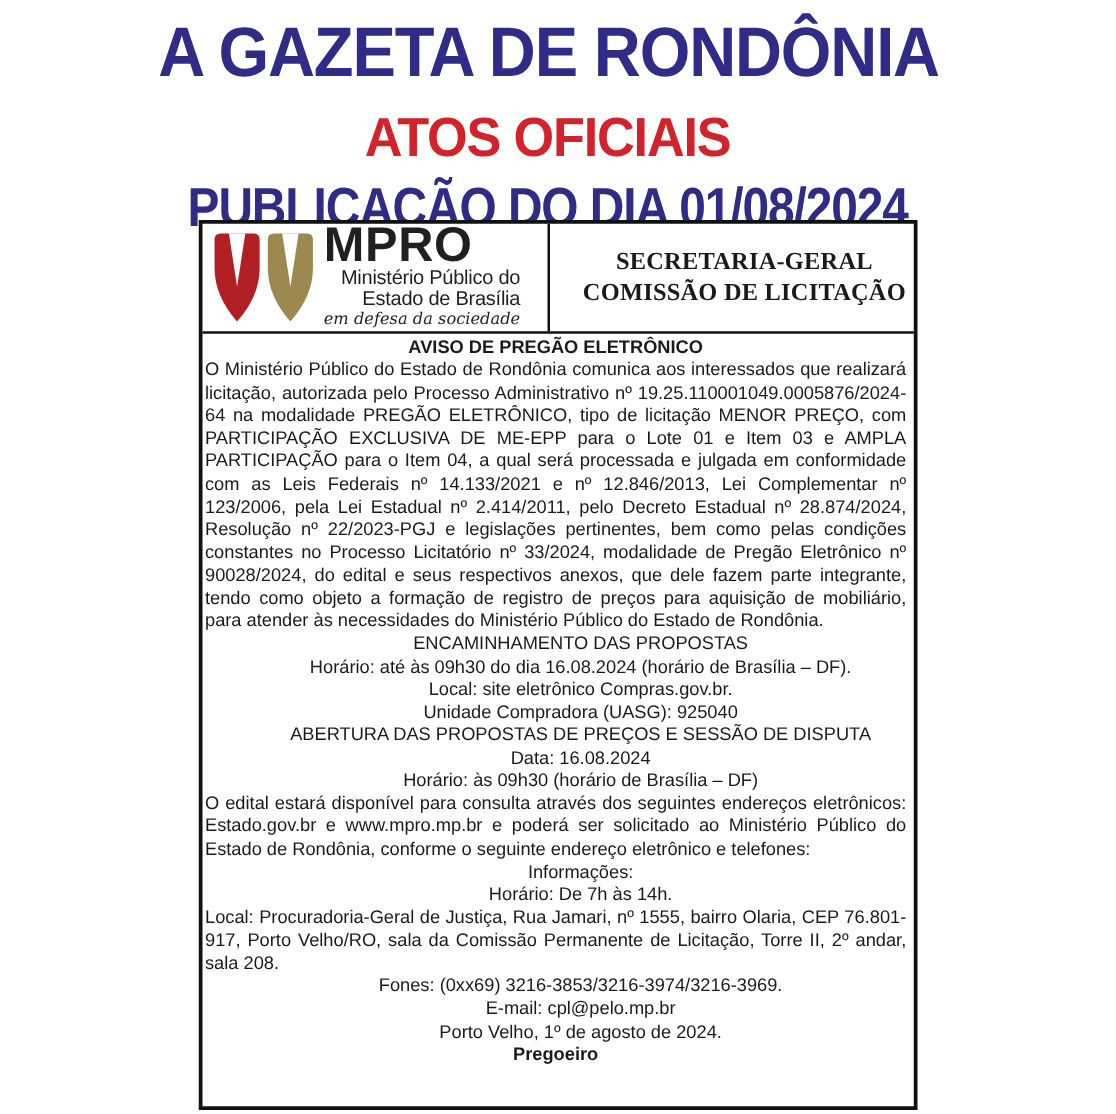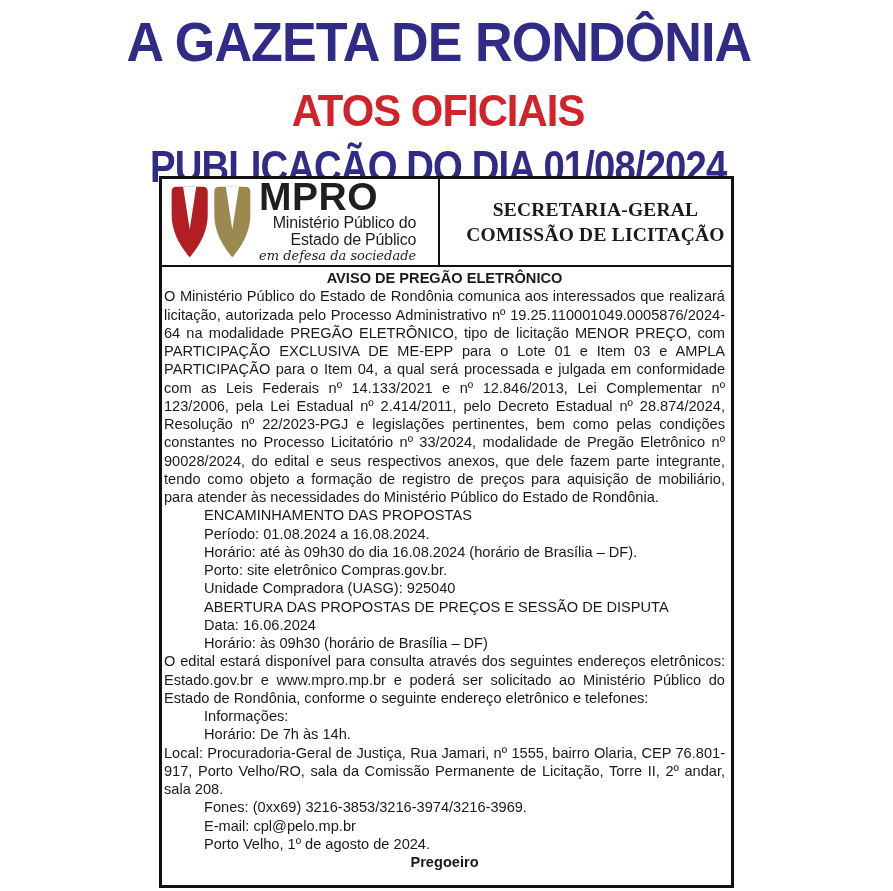--- a/index.html
+++ b/index.html
@@ -65,21 +65,21 @@
     letter-spacing:0.2px;
     padding-left:20px;
   }
   
   .doc-body{
     padding:2px 6px 0 2px;
     font-size:14.6px;line-height:18.25px;
   }
   .blk-title{text-align:center;font-weight:700;}
   .blk-justify{text-align:justify;}
-  .blk-line{text-align:left;margin-left:40px;}
+  .blk-line{text-align:center;margin-left:40px;}
   .blk-center{text-align:center;font-weight:700;}
 </style>
 </head>
 <body>
 
 <header class="masthead">
   <span class="m-row"><span class="m-line m-title">A GAZETA DE RONDÔNIA</span></span>
   <span class="m-row"><span class="m-line m-sub">ATOS OFICIAIS</span></span>
   <span class="m-row"><span class="m-line m-pub">PUBLICAÇÃO DO DIA 01/08/2024</span></span>
 </header>
@@ -91,43 +91,42 @@
     <div class="cell-logo">
       <svg class="logo-glyph" width="82" height="76" viewBox="0 0 100 90" aria-hidden="true">
         <path d="M2,8 Q2,2 8,2 L40,2 Q46,2 46,8 L46,36 Q46,63 24,88 Q2,63 2,36 Z" fill="var(--logo-red)"></path>
         <path d="M16,2 L24,54 L32,2 Z" fill="#ffffff"></path>
         <path d="M54,8 Q54,2 60,2 L92,2 Q98,2 98,8 L98,36 Q98,63 76,88 Q54,63 54,36 Z" fill="var(--logo-gold)"></path>
         <path d="M68,2 L76,54 L84,2 Z" fill="#ffffff"></path>
       </svg>
       <div class="logo-text">
         <div class="logo-acronym">MPRO</div>
         <div class="logo-org">Ministério Público do</div>
-        <div class="logo-org">Estado de Público</div>
+        <div class="logo-org">Estado de Brasília</div>
         <div class="logo-motto">em defesa da sociedade</div>
       </div>
     </div>
 
     <div class="cell-right">
       <div>SECRETARIA-GERAL</div>
       <div>COMISSÃO DE LICITAÇÃO</div>
     </div>
 
   </div>
 
   <div class="doc-body">
     <div class="blk-title">AVISO DE PREGÃO ELETRÔNICO</div>
 
   <div class="blk-justify">O Ministério Público do Estado de Rondônia comunica aos interessados que realizará licitação, autorizada pelo Processo Administrativo nº 19.25.110001049.0005876/2024-64 na modalidade PREGÃO ELETRÔNICO, tipo de licitação MENOR PREÇO, com PARTICIPAÇÃO EXCLUSIVA DE ME-EPP para o Lote 01 e Item 03 e AMPLA PARTICIPAÇÃO para o Item 04, a qual será processada e julgada em conformidade com as Leis Federais nº 14.133/2021 e nº 12.846/2013, Lei Complementar nº 123/2006, pela Lei Estadual nº 2.414/2011, pelo Decreto Estadual nº 28.874/2024, Resolução nº 22/2023-PGJ e legislações pertinentes, bem como pelas condições constantes no Processo Licitatório nº 33/2024, modalidade de Pregão Eletrônico nº 90028/2024, do edital e seus respectivos anexos, que dele fazem parte integrante, tendo como objeto a formação de registro de preços para aquisição de mobiliário, para atender às necessidades do Ministério Público do Estado de Rondônia.</div>
       <div class="blk-line">ENCAMINHAMENTO DAS PROPOSTAS</div>
-      <div class="blk-line">Período: 01.08.2024 a 16.08.2024.</div>
       <div class="blk-line">Horário: até às 09h30 do dia 16.08.2024 (horário de Brasília – DF).</div>
-      <div class="blk-line">Porto: site eletrônico Compras.gov.br.</div>
+      <div class="blk-line">Local: site eletrônico Compras.gov.br.</div>
       <div class="blk-line">Unidade Compradora (UASG): 925040</div>
       <div class="blk-line">ABERTURA DAS PROPOSTAS DE PREÇOS E SESSÃO DE DISPUTA</div>
-      <div class="blk-line">Data: 16.06.2024</div>
+      <div class="blk-line">Data: 16.08.2024</div>
       <div class="blk-line">Horário: às 09h30 (horário de Brasília – DF)</div>
       <div class="blk-justify">O edital estará disponível para consulta através dos seguintes endereços eletrônicos: Estado.gov.br e www.mpro.mp.br e poderá ser solicitado ao Ministério Público do Estado de Rondônia, conforme o seguinte endereço eletrônico e telefones:</div>
       <div class="blk-line">Informações:</div>
       <div class="blk-line">Horário: De 7h às 14h.</div>
       <div class="blk-justify">Local: Procuradoria-Geral de Justiça, Rua Jamari, nº 1555, bairro Olaria, CEP 76.801-917, Porto Velho/RO, sala da Comissão Permanente de Licitação, Torre II, 2º andar, sala 208.</div>
       <div class="blk-line">Fones: (0xx69) 3216-3853/3216-3974/3216-3969.</div>
       <div class="blk-line">E-mail: cpl@pelo.mp.br</div>
       <div class="blk-line">Porto Velho, 1º de agosto de 2024.</div>
       <div class="blk-center">Pregoeiro</div>
     </div>

